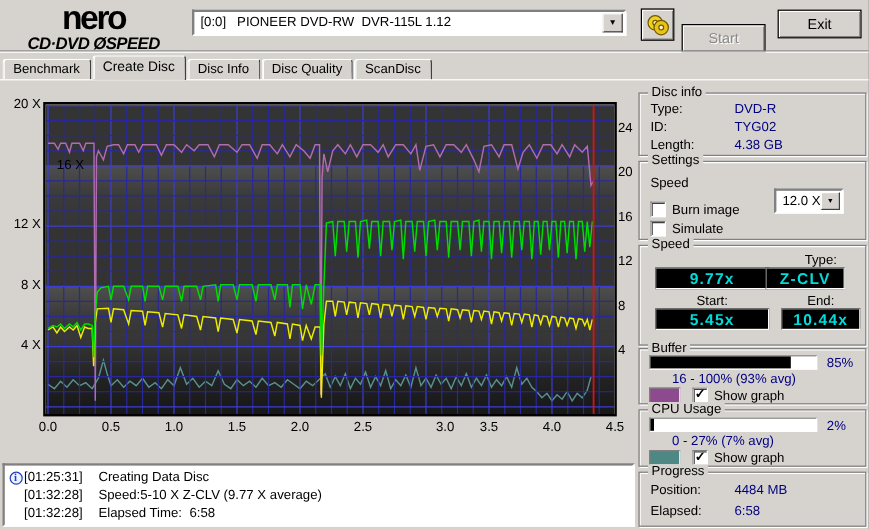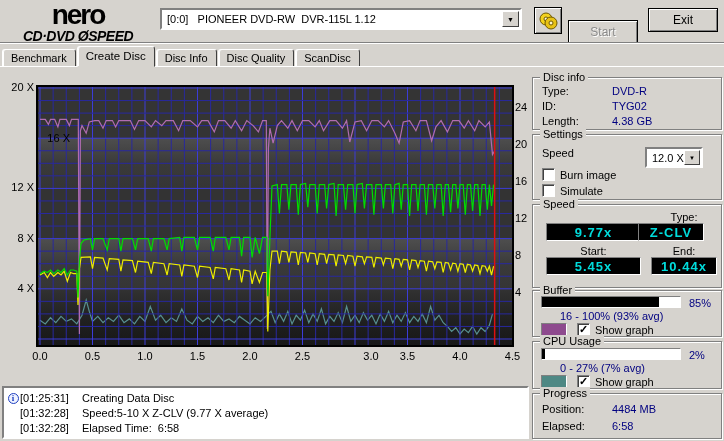--- a/index.html
+++ b/index.html
@@ -259,21 +259,21 @@
       <span>Length:</span>
       <span class="val">4.38 GB</span>
     </div>
   </div>
 
   <div class="group" style="top:134px;height:66px;">
     <div class="gtitle">Settings</div>
     <div class="inforow" style="top:12px;">
       <span>Speed</span>
     </div>
-    <div class="mini-combo" style="left:112px;top:12px;width:58px;">
+    <div class="mini-combo" style="left:112px;top:22px;width:58px;">
       <div class="txt">12.0 X</div>
       <div class="arrow-btn" style="width:16px;height:15px;border:1px solid;border-color:#fff #404040 #404040 #fff;background:#d6d3ce;display:flex;align-items:center;justify-content:center;font-size:6px;margin-right:1px;">
         <span>▼</span>
       </div>
     </div>
     <div class="checkline" style="left:9px;top:33px;">
       <span class="checkbox" id="cb-burn"></span>
       <span>Burn image</span>
     </div>
     <div class="checkline" style="left:9px;top:49px;">

